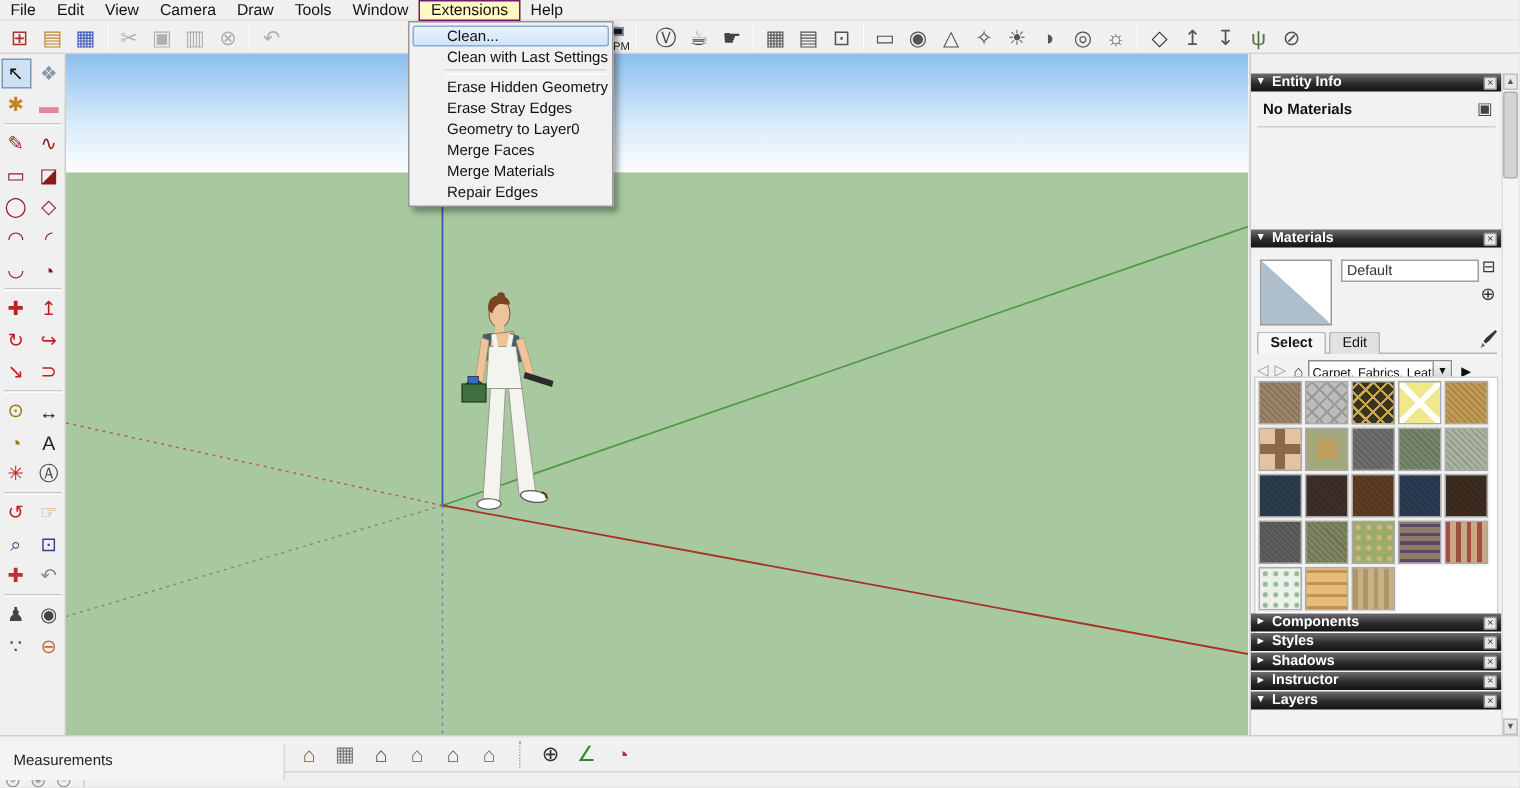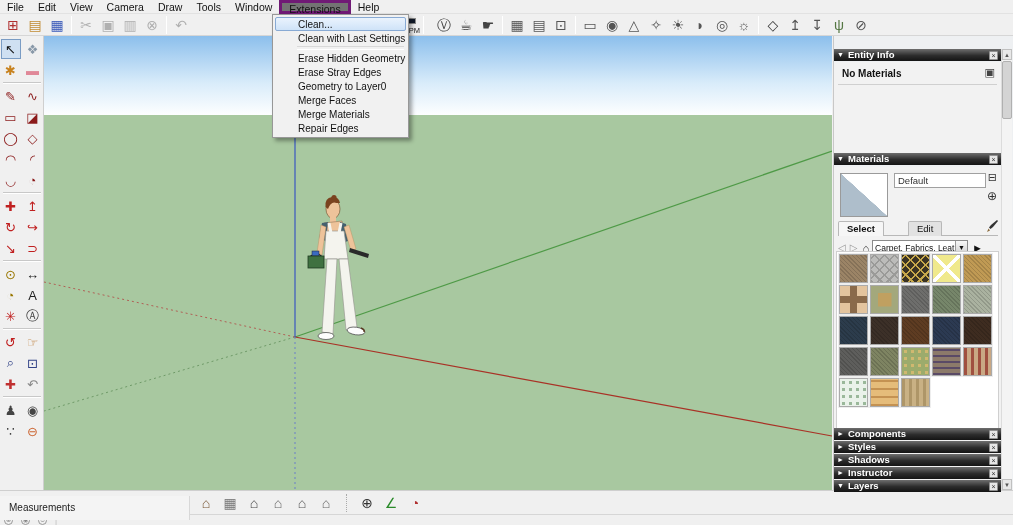--- a/index.html
+++ b/index.html
@@ -4,21 +4,21 @@
 <style>
   * { margin:0; padding:0; box-sizing:border-box; }
   html,body { width:1013px; height:525px; overflow:hidden; background:#f0f0f0;
     font-family:"Liberation Sans","DejaVu Sans",sans-serif; font-size:10.5px; color:#111; }
   #app { position:relative; width:1013px; height:525px; background:#f0f0f0; }
 
   
   #menubar { position:absolute; left:0; top:0; width:1013px; height:14px; background:#f0f0f0;
     display:flex; align-items:center; border-bottom:1px solid #e2e2e2; z-index:30; }
   .menu-item { padding:0 7px; height:14px; line-height:14px; font-size:10.5px; cursor:default; }
-  .menu-item.active { background:#737373; border:3px solid #701a75; line-height:12px; }
+  .menu-item.active { background:#fef9c3; border:1px solid #701a75; line-height:12px; }
 
   
   #toolbar { position:absolute; left:0; top:14px; width:1013px; height:22px; background:#f0f0f0;
     border-bottom:1px solid #d6d6d6; display:flex; align-items:center; padding-left:2px; z-index:5; }
   .tbtn { width:22px; height:20px; display:flex; align-items:center; justify-content:center;
     font-size:14px; line-height:20px; cursor:default; }
   .tbtn.disabled { color:#b0b0b0 !important; }
   .tbtn.sep, .tsep { width:1px; height:18px; background:#bdbdbd; border-right:1px solid #fff; margin:0 3px; font-size:0; }
   #vray-toolbar { display:flex; align-items:center; margin-left:6px; }
 
@@ -74,38 +74,38 @@
   #ei-line { position:absolute; left:4px; top:22px; width:159px; border-top:1px solid #d0d0d0; }
   #ei-toggle { position:absolute; right:6px; top:4px; font-size:11px; color:#444; }
 
   #materials-content { position:absolute; left:0; top:131px; width:167px; height:323px; background:#f2f2f2; }
   #mat-preview { position:absolute; left:6px; top:6px; width:48px; height:44px; border:1px solid #9a9a9a;
     background:linear-gradient(to bottom left,#ffffff 49.5%,#aebecb 50%); }
   #mat-name-box { position:absolute; left:60px; top:6px; width:92px; height:15px; background:#fff;
     border:1px solid #a0a0a0; line-height:13px; padding-left:3px; color:#333; font-size:9.5px; }
   #mat-pane-toggle { position:absolute; right:4px; top:4px; font-size:11px; color:#333; }
   #mat-create { position:absolute; right:4px; top:22px; font-size:12px; color:#333; }
-  #mat-tabs { position:absolute; left:4px; top:54px; width:160px; height:15px; border-bottom:1px solid #b8b8b8; display:flex;gap:22px; }
+  #mat-tabs { position:absolute; left:4px; top:54px; width:160px; height:15px; border-bottom:1px solid #b8b8b8; display:flex; }
   .mat-tab { height:15px; line-height:14px; padding:0 8px; border:1px solid #b8b8b8; border-bottom:none;
     border-radius:2px 2px 0 0; margin-right:2px; background:#e2e2e2; font-size:9.5px; }
   .mat-tab.active { background:#f6f6f6; font-weight:bold; }
   #mat-eyedropper { position:absolute; right:2px; top:52px; }
   #mat-nav { position:absolute; left:2px; top:72px; width:163px; height:17px; display:flex; align-items:center; }
   .nav-arrow { font-size:10px; color:#9a9a9a; margin:0 2px; }
   #mat-home { font-size:11px; color:#333; margin:0 3px; }
   #mat-collection { width:96px; height:15px; background:#fff; border:1px solid #8a8a8a; display:flex; align-items:center; }
   #mat-collection-label { flex:1; font-size:8.5px; padding-left:2px; white-space:nowrap; overflow:hidden; }
   #mat-collection-arrow { width:12px; height:13px; background:linear-gradient(#f8f8f8,#d0d0d0); border-left:1px solid #9a9a9a;
     font-size:7px; text-align:center; line-height:13px; }
   #mat-details-arrow { font-size:11px; color:#111; margin-left:4px; }
   #swatch-panel { position:absolute; left:2px; top:84px; width:163px; height:178px; background:#fff; border:1px solid #cfcfcf; }
   #swatches { position:absolute; left:2px; top:2px; width:160px; display:flex; flex-wrap:wrap; gap:2px; }
   .swatch { width:29px; height:29px; border:1px solid #aaa; outline:1px solid #eee; }
 
-  #tray-sections { position:absolute; left:0; top:392px; width:167px; }
+  #tray-sections { position:absolute; left:0; top:373px; width:167px; }
   #tray-sections .sec-h { position:relative; margin-bottom:1px; }
 
   
   #tray-scrollbar { position:absolute; right:1px; top:13px; width:11px; height:441px; background:#f4f4f4;
     border-left:1px solid #dcdcdc; }
   .sb-btn { position:absolute; left:0; width:10px; height:11px; background:#e8e8e8; border:1px solid #c0c0c0;
     font-size:6px; text-align:center; line-height:10px; color:#555; }
   #sb-up { top:0; } #sb-down { bottom:0; }
   #sb-thumb { position:absolute; left:0; top:12px; width:10px; height:58px; background:#d4d4d4;
     border:1px solid #b0b0b0; border-radius:2px; }

